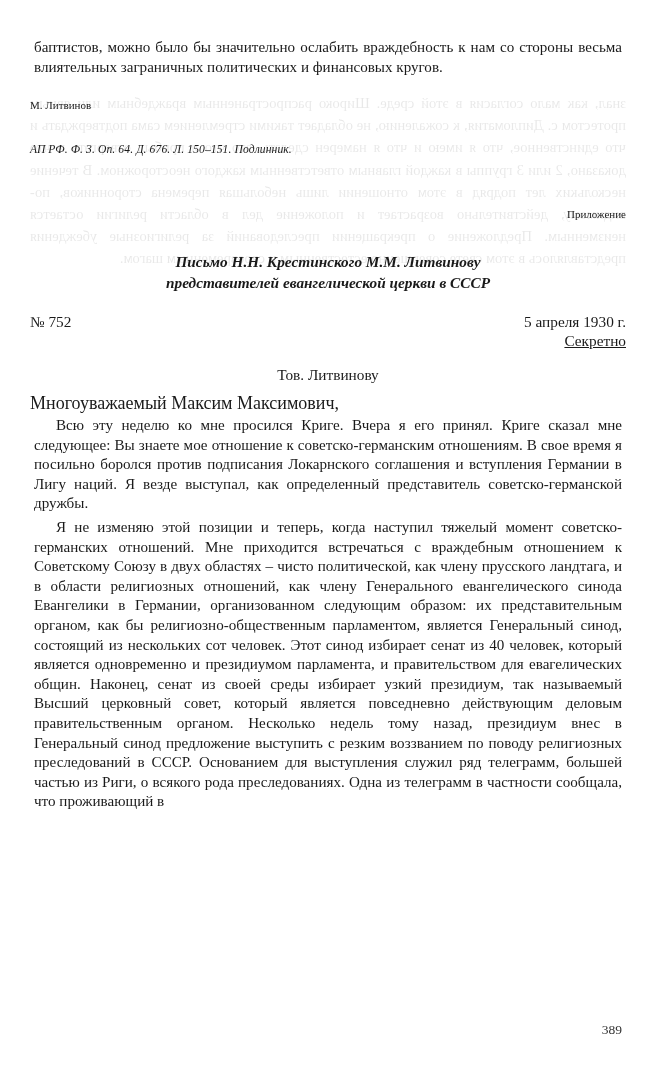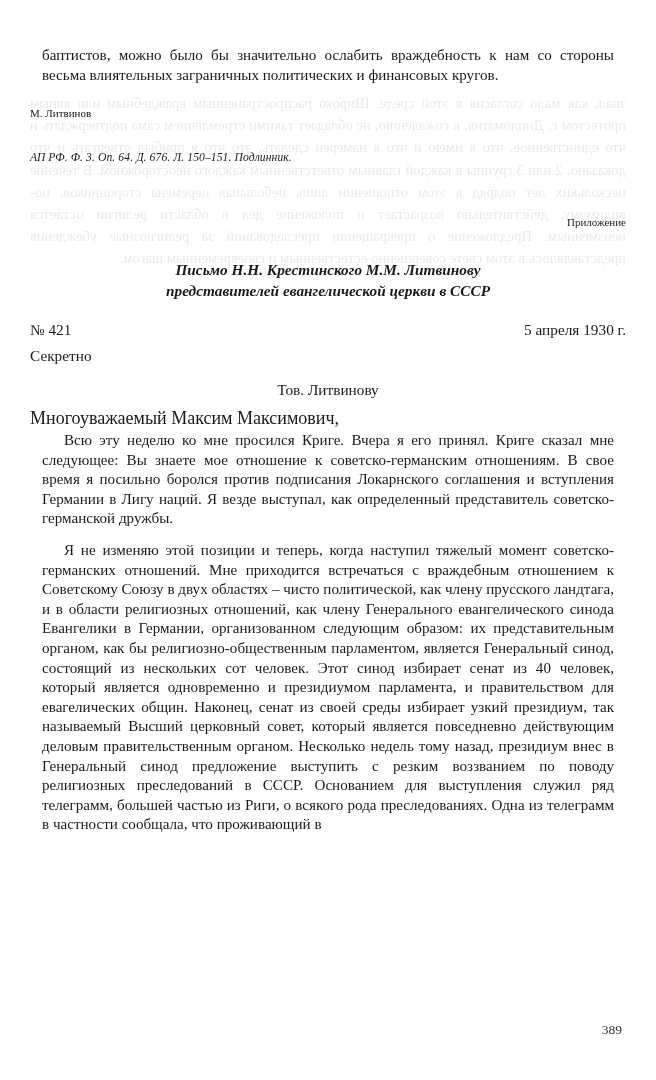--- a/index.html
+++ b/index.html
@@ -37,21 +37,21 @@
     text-align: justify;
     transform: scaleX(-1);
     filter: blur(0.3px);
     z-index: 0;
   }
   .content {
     position: relative;
     z-index: 2;
   }
   p {
-    margin: 12px;
+    margin: 4px;
     font-size: 15.1px;
     line-height: 1.30;
     text-align: justify;
     text-justify: inter-word;
   }
   .body-par {
     text-indent: 22px;
   }
   .opening-par {
     text-indent: 0;
@@ -84,23 +84,24 @@
     display: flex;
     justify-content: space-between;
     align-items: baseline;
     font-size: 15.3px;
     margin-top: 20px;
   }
   .meta-row .num {
     font-weight: normal;
   }
   .secret {
-    text-align: left;
+    text-align: right;
     font-size: 15.3px;
-    margin-top: 8px;
+    margin-top: 1px;
+    text-decoration: underline;
   }
   .addressee {
     text-align: center;
     font-size: 15.3px;
     margin-top: 16px;
   }
   .salutation {
     font-size: 18px;
     margin-top: 9px;
     text-align: left;
@@ -133,21 +134,21 @@
     <div class="archive-ref">АП РФ. Ф. 3. Оп. 64. Д. 676. Л. 150–151. Подлинник.</div>
 
     <div class="appendix">Приложение</div>
 
     <div class="doc-title">
       <div>Письмо Н.Н. Крестинского М.М. Литвинову</div>
       <div>представителей евангелической церкви в СССР</div>
     </div>
 
     <div class="meta-row">
-      <span class="num">№ 421</span>
+      <span class="num">№ 752</span>
       <span>5 апреля 1930 г.</span>
     </div>
     <div class="secret">Секретно</div>
 
     <div class="addressee">Тов. Литвинову</div>
 
     <div class="salutation">Многоуважаемый Максим Максимович,</div>
 
     <p class="body-par first-body">Всю эту неделю ко мне просился Криге. Вчера я его принял. Криге сказал мне следующее: Вы знаете мое отношение к советско-германским отношениям. В свое время я посильно боролся против подписания Локарнского соглашения и вступления Германии в Лигу наций. Я везде выступал, как определенный представитель советско-германской дружбы.</p>
     <p class="body-par">Я не изменяю этой позиции и теперь, когда наступил тяжелый момент советско-германских отношений. Мне приходится встречаться с враждебным отношением к Советскому Союзу в двух областях – чисто политической, как члену прусского ландтага, и в области религиозных отношений, как члену Генерального евангелического синода Евангелики в Германии, организованном следующим образом: их представительным органом, как бы религиозно-общественным парламентом, является Генеральный синод, состоящий из нескольких сот человек. Этот синод избирает сенат из 40 человек, который является одновременно и президиумом парламента, и правительством для евагелических общин. Наконец, сенат из своей среды избирает узкий президиум, так называемый Высший церковный совет, который является повседневно действующим деловым правительственным органом. Несколько недель тому назад, президиум внес в Генеральный синод предложение выступить с резким воззванием по поводу религиозных преследований в СССР. Основанием для выступления служил ряд телеграмм, большей частью из Риги, о всякого рода преследованиях. Одна из телеграмм в частности сообщала, что проживающий в</p>

